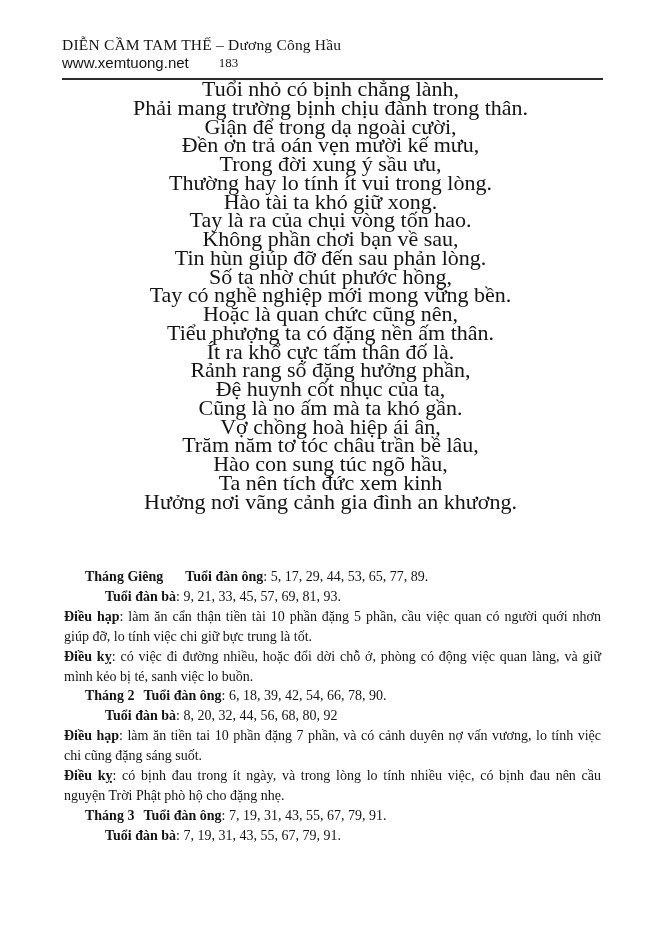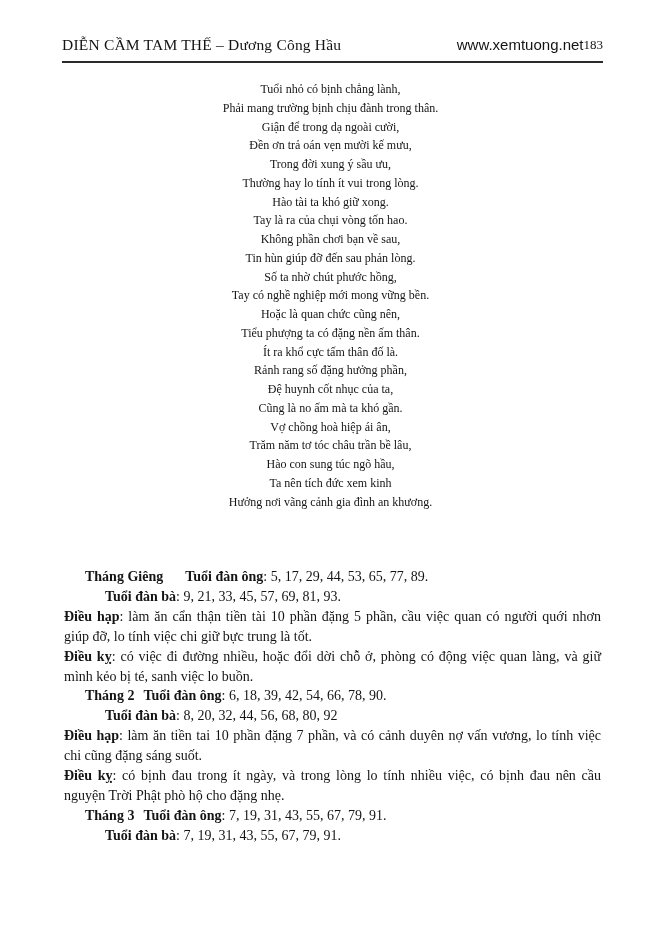--- a/index.html
+++ b/index.html
@@ -16,31 +16,32 @@
   }
   
   .hdr {
     position: absolute;
     left: 62px; right: 58px; top: 36px;
     display: flex; justify-content: space-between; align-items: baseline;
     padding-bottom: 7px;
     border-bottom: 2px solid #2a2a2a;
     font-size: 15.5px;
     white-space: nowrap;
+    flex-direction: column;
   }
   .hdr-title { letter-spacing: 0.2px; }
-  .hdr-right { display: flex; align-items: flex-end; }
+  .hdr-right { display: flex; align-items: flex-end; gap: 30px; }
   .hdr-site { font-family: "Liberation Sans", sans-serif; font-size: 15px; }
   .hdr-page { font-size: 13px; }
   
   .poem {
     position: absolute;
     left: 0; right: 0; top: 80px;
     text-align: center;
-    font-size: 12px;
+    font-size: 22px;
     line-height: 18.75px;
   }
   .poem-line { white-space: nowrap; }
   
   .content {
     position: absolute;
     left: 64px; top: 567px;
     width: 537px;
     font-size: 14px;
     line-height: 19.9px;

